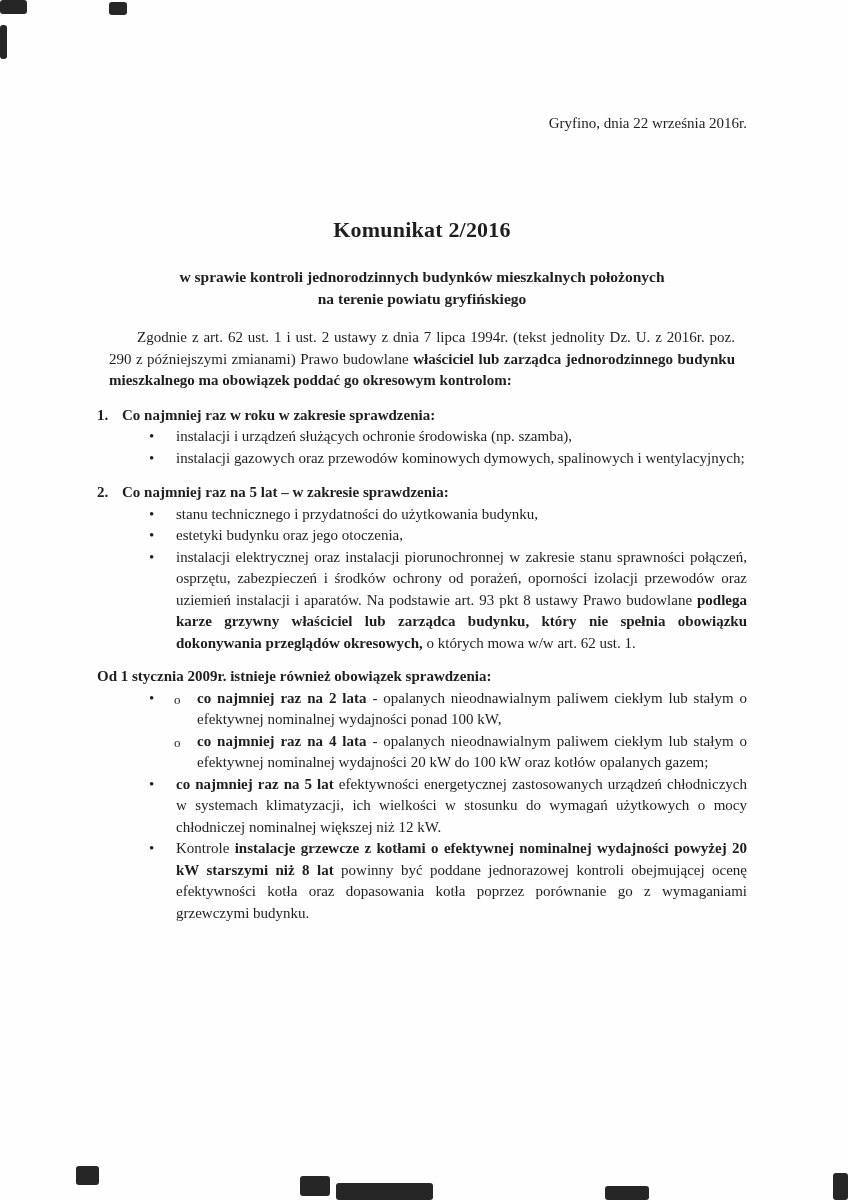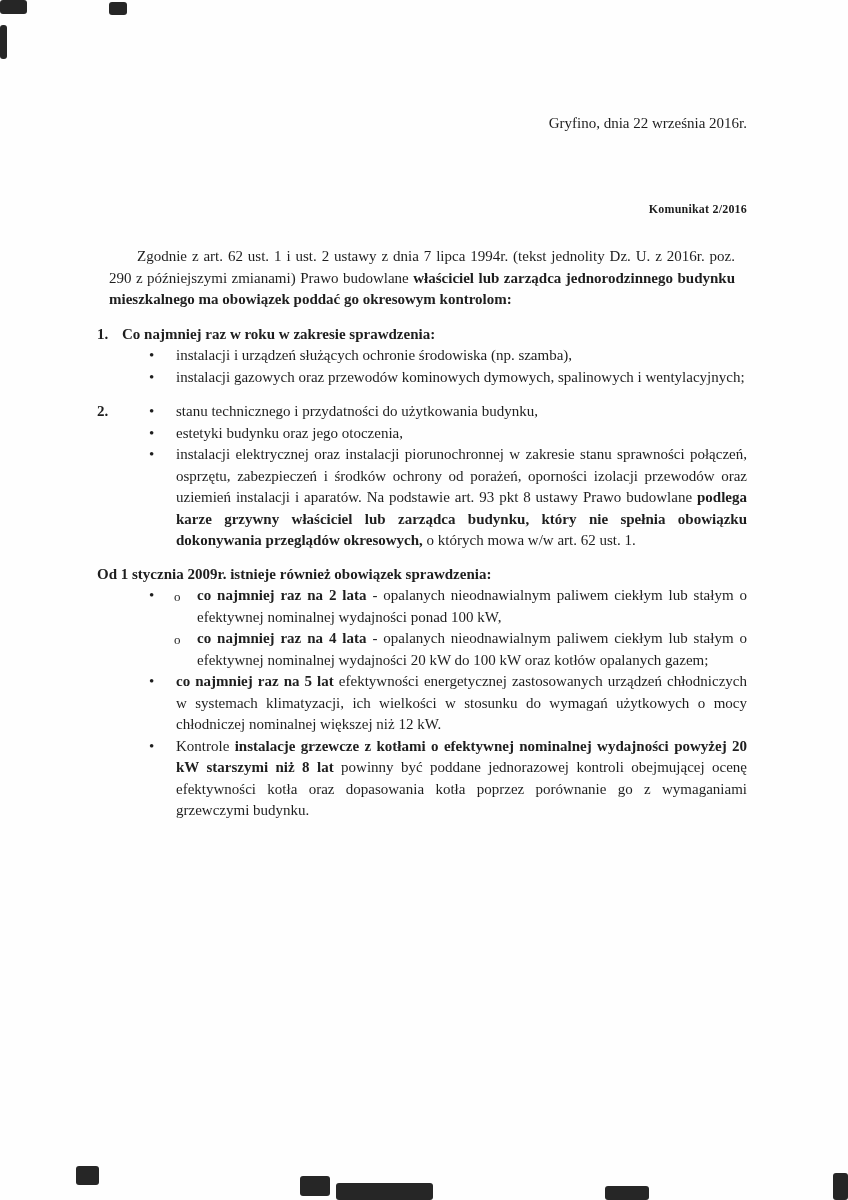--- a/index.html
+++ b/index.html
@@ -6,21 +6,21 @@
   body{
     width:848px;height:1200px;overflow:hidden;position:relative;
     background:var(--paper,#fefefe);
     font-family:"Liberation Serif","DejaVu Serif",serif;
     color:var(--ink,#1e1e1e);
     -webkit-font-smoothing:antialiased;
   }
   .page{position:absolute;inset:0;}
   .content{margin-left:97px;width:650px;font-size:15px;line-height:21.5px;}
   .date-line{margin-top:113px;text-align:right;font-size:15px;}
-  .doc-title{margin-top:64px;text-align:right;font-size:12px;font-weight:bold;letter-spacing:.2px;}
+  .doc-title{margin-top:84px;text-align:center;font-size:22px;font-weight:bold;letter-spacing:.2px;}
   .doc-subtitle{margin-top:26px;text-align:center;font-size:15.5px;font-weight:bold;line-height:22px;}
   p{margin:12px;}
   .intro{margin-top:17px;text-align:justify;text-indent:28px;}
   .num-item{display:flex;margin-top:13px;}
   .num-item .num{flex:none;width:25px;font-weight:bold;}
   .num-body{flex:1;min-width:0;}
   .item-header{font-weight:bold;}
   .bullet{position:relative;padding-left:54px;text-align:justify;}
   .bullet .marker{position:absolute;left:27px;top:0;}
   .bullet.lvl2{padding-left:75px;}
@@ -35,36 +35,39 @@
 <body style="--ink: #1e1e1e; --paper: #fefefe; --artifact: #262626;">
 
 <div class="page">
   <div class="content">
 
     <div class="date-line">Gryfino, dnia 22 września 2016r.</div>
 
     <div class="doc-title">Komunikat 2/2016</div>
 
     <div class="doc-subtitle">
+      <div>w sprawie kontroli jednorodzinnych budynków mieszkalnych położonych</div>
+      <div>na terenie powiatu gryfińskiego</div>
     </div>
 
     <p class="intro"><span>Zgodnie z art. 62 ust. 1 i ust. 2 ustawy z dnia 7 lipca 1994r. (tekst jednolity Dz. U. z 2016r. poz. 290 z późniejszymi zmianami) Prawo budowlane </span><b>właściciel lub zarządca jednorodzinnego budynku mieszkalnego ma obowiązek poddać go okresowym kontrolom:</b></p>
 
     <div id="numbered-list">
         <div class="num-item">
           <span class="num">1.</span>
           <div class="num-body">
             <div class="item-header">Co najmniej raz w roku w zakresie sprawdzenia:</div>
             <div class="bullet"><span class="marker">•</span><span>instalacji i urządzeń służących ochronie środowiska (np. szamba),</span></div>
             <div class="bullet"><span class="marker">•</span><span>instalacji gazowych oraz przewodów kominowych dymowych, spalinowych i wentylacyjnych;</span></div>
           </div>
         </div>
         <div class="num-item">
           <span class="num">2.</span>
           <div class="num-body">
+            <div class="item-header">Co najmniej raz na 5 lat – w zakresie sprawdzenia:</div>
             <div class="bullet"><span class="marker">•</span><span>stanu technicznego i przydatności do użytkowania budynku,</span></div>
             <div class="bullet"><span class="marker">•</span><span>estetyki budynku oraz jego otoczenia,</span></div>
             <div class="bullet"><span class="marker">•</span><span>instalacji elektrycznej oraz instalacji piorunochronnej w zakresie stanu sprawności połączeń, osprzętu, zabezpieczeń i środków ochrony od porażeń, oporności izolacji przewodów oraz uziemień instalacji i aparatów. Na podstawie art. 93 pkt 8 ustawy Prawo budowlane </span><b>podlega karze grzywny właściciel lub zarządca budynku, który nie spełnia obowiązku dokonywania przeglądów okresowych,</b><span> o których mowa w/w art. 62 ust. 1.</span></div>
           </div>
         </div>
       </div>
 
     <div class="sec">
       <div class="sec-header">Od 1 stycznia 2009r. istnieje również obowiązek sprawdzenia:</div>
       <div id="sec-bullets" style="margin-left: 25px;">

